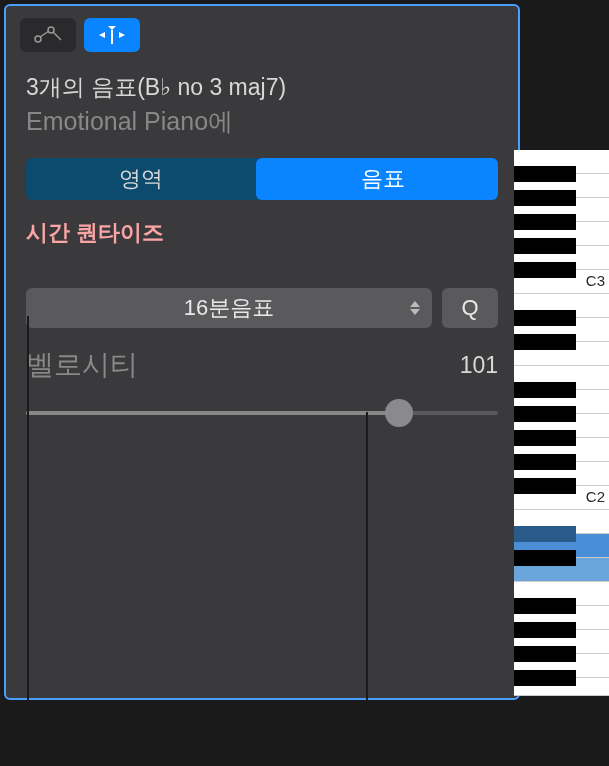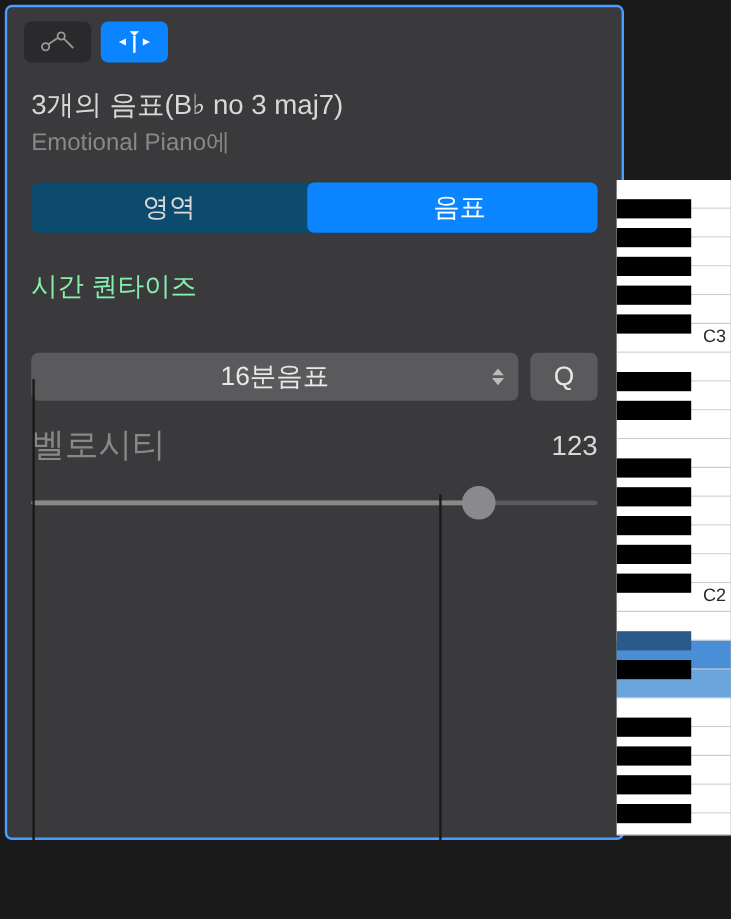--- a/index.html
+++ b/index.html
@@ -57,21 +57,21 @@
     }
     
     .title {
       color: #d8d8d8;
       font-size: 23px;
       font-weight: 400;
     }
     
     .subtitle {
       color: #888;
-      font-size: 20px;
+      font-size: 25px;
       font-weight: 400;
       margin-top: 2px;
     }
     
     .tab-container {
       display: flex;
       margin: 16px 20px;
       background: #0c4a6e;
       border-radius: 6px;
       height: 42px;
@@ -96,24 +96,25 @@
       background: #0a84ff;
       color: #fff;
       padding-left: 12px;
     }
     
     .section {
       padding: 0 20px;
     }
     
     .section-label {
-      color: #86efac;
+      color: #fca5a5;
       font-size: 22px;
-      margin-top: 30px;
+      margin-top: 18px;
       margin-bottom: 8px;
+      font-weight: bold;
     }
     
     .select-row {
       display: flex;
       gap: 10px;
       align-items: center;
       margin-top: 40px;
     }
     
     .select-box {
@@ -303,21 +304,21 @@
           <svg width="10" height="6" viewBox="0 0 10 6">
               <path d="M 0 0 L 5 6 L 10 0 Z" fill="#bbb"></path>
             </svg>
         </div>
       </div>
       <div class="q-button">Q</div>
     </div>
 
     <div class="velocity-row">
       <span class="velocity-label">벨로시티</span>
-      <span class="velocity-value">123</span>
+      <span class="velocity-value">101</span>
     </div>
 
     <div class="slider-container">
       <div class="slider-track"></div>
       <div class="slider-fill" style="width: 79%"></div>
       <div class="slider-thumb" style="left: 79%"></div>
     </div>
   </div>
 </div>
 

